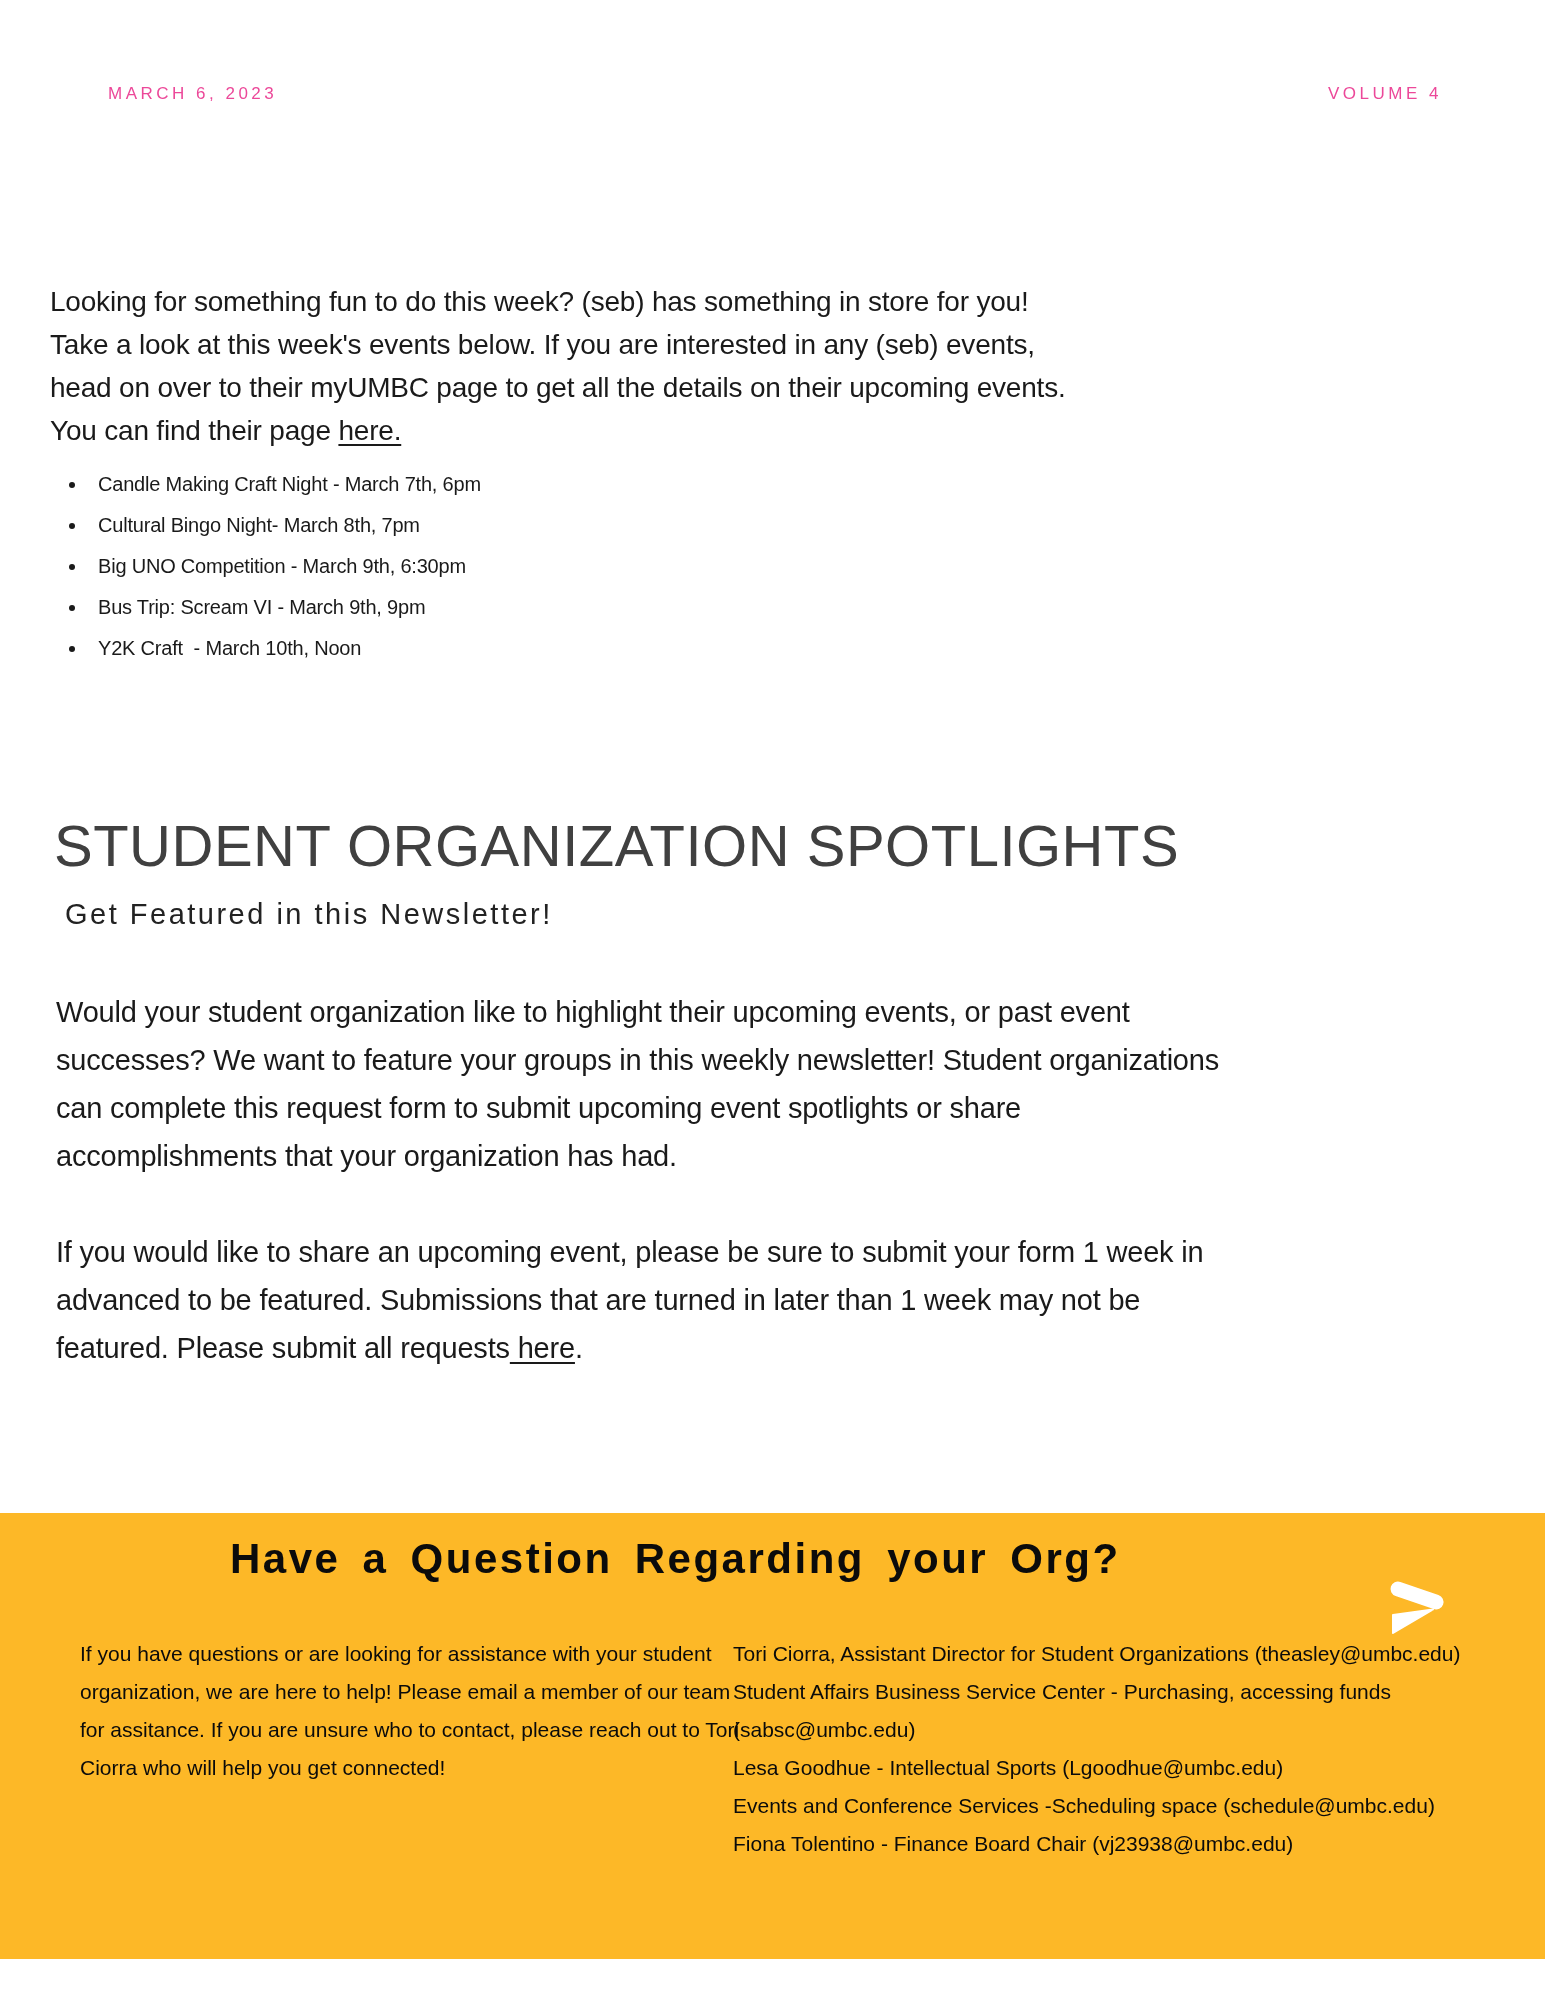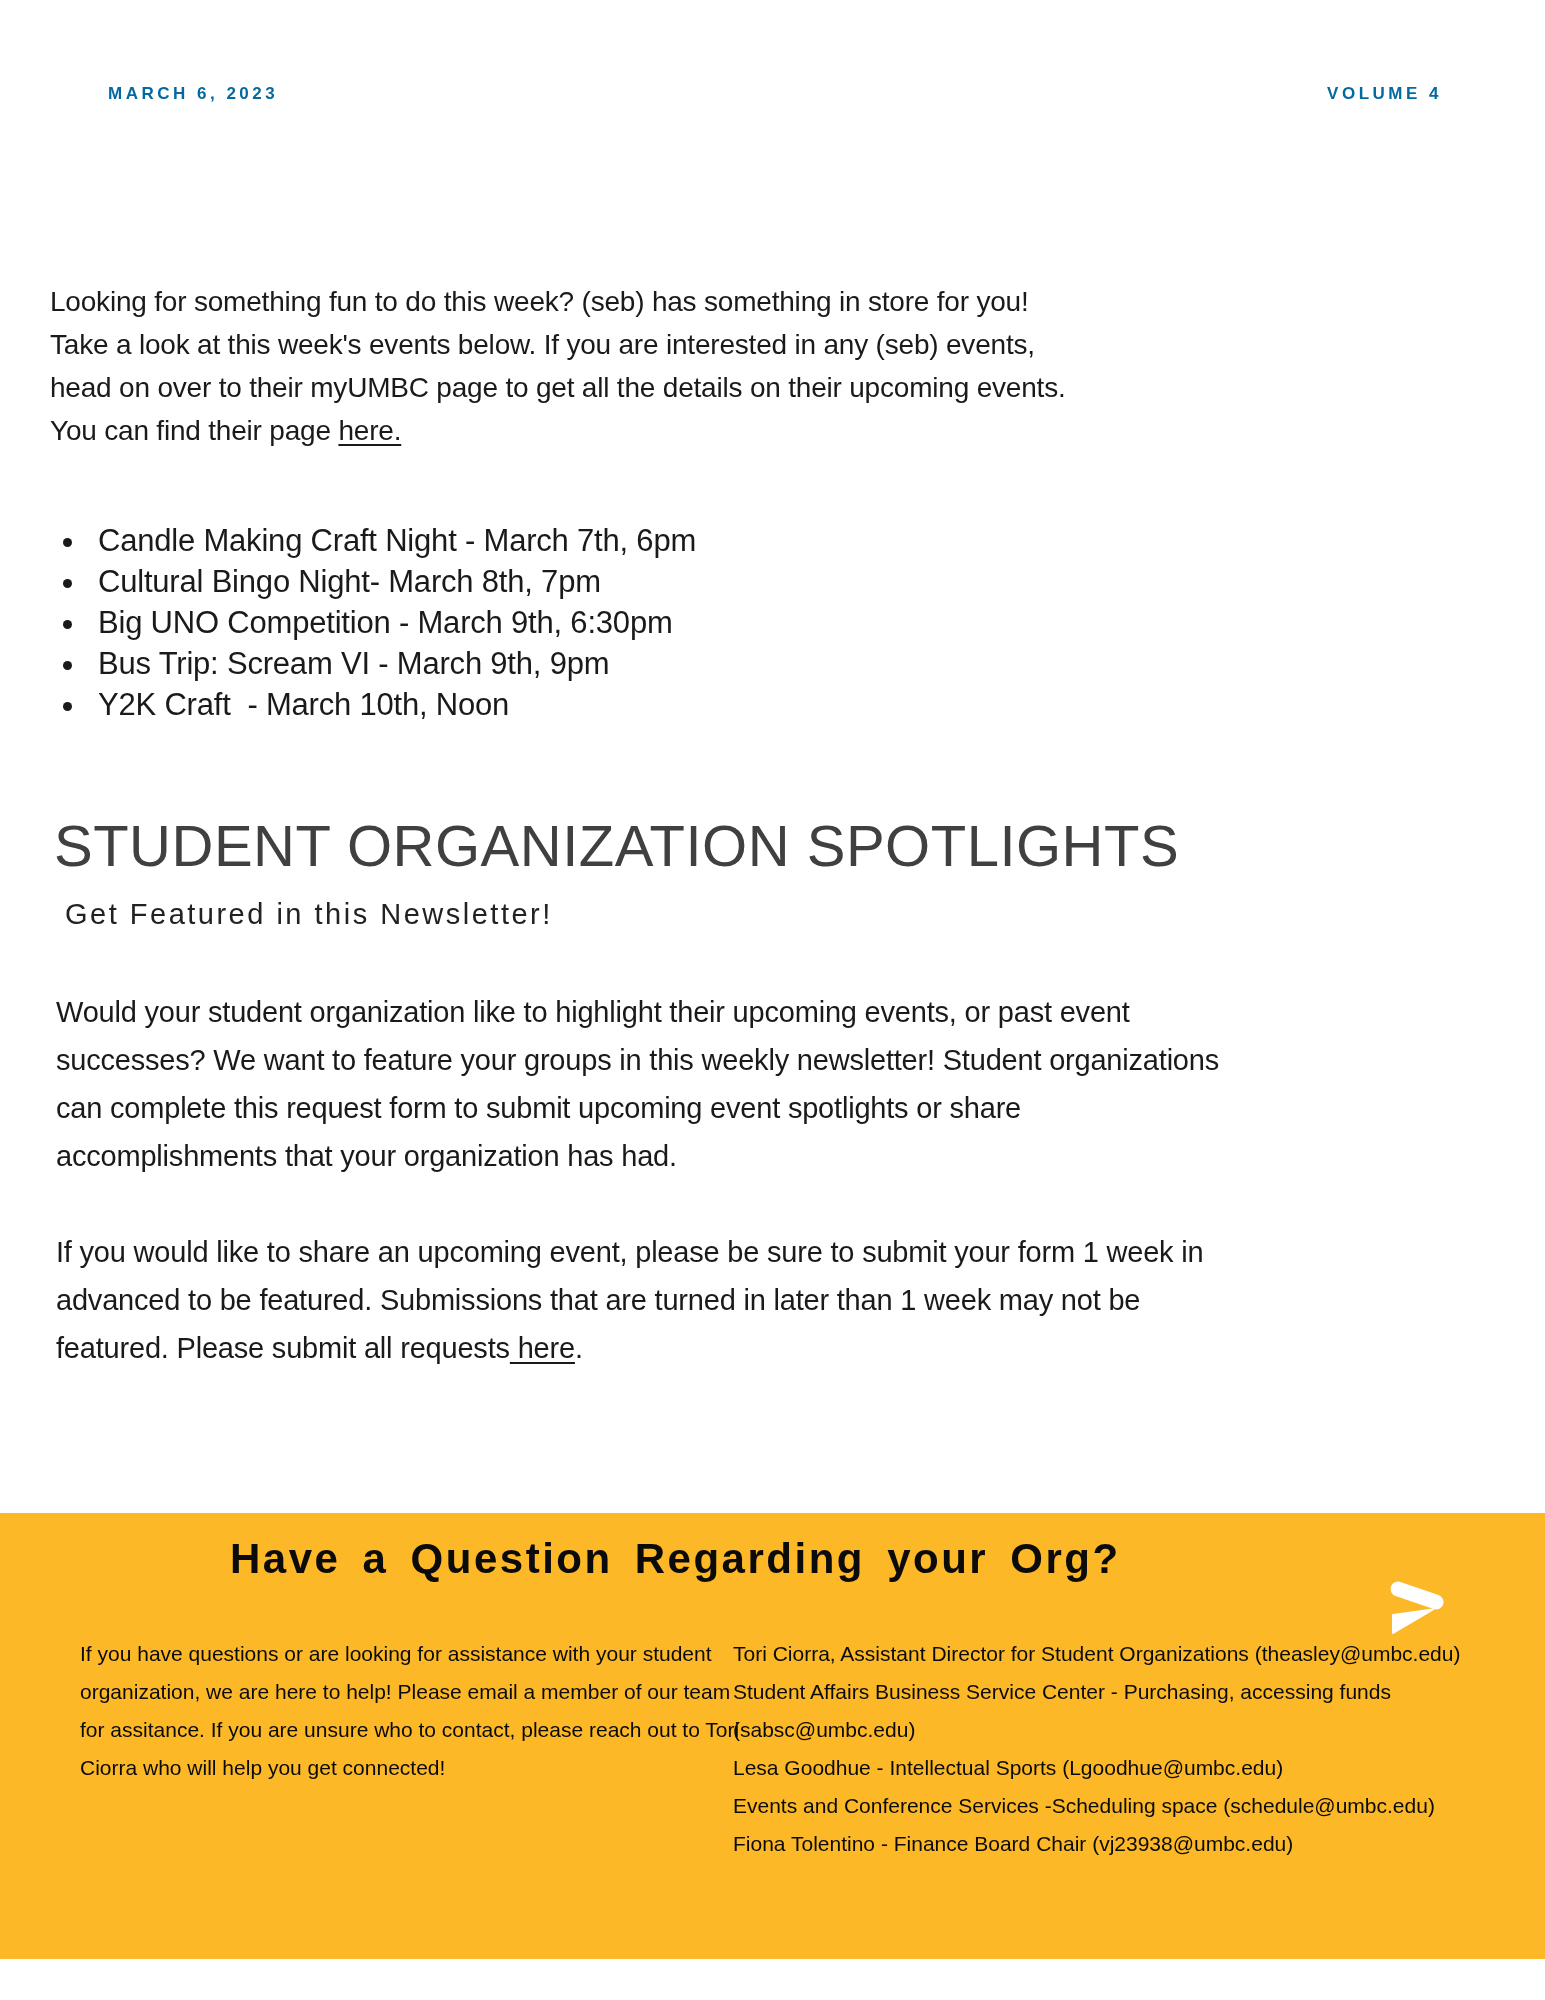--- a/index.html
+++ b/index.html
@@ -13,46 +13,46 @@
     color: #1a1a1a;
     overflow: hidden;
     margin: 0 auto;
   }
   .header-row {
     position: absolute;
     top: 84px; left: 108px; right: 103px;
     display: flex;
     justify-content: space-between;
     font-size: 17px;
-    font-weight: 700;
+    font-weight: 400;
     letter-spacing: 3.5px;
-    color: #0369a1;
+    color: #ec4899;
   }
   .h1-title {
     position: absolute;
     top: 186px; left: 83px;
     font-size: 54px;
     font-weight: bold;
     letter-spacing: -1px;
     color: #0d0d0d;
   }
   .intro {
     position: absolute;
     top: 280px; left: 50px;
     width: 1020px;
     font-size: 28px;
     line-height: 43px;
     letter-spacing: -0.2px;
   }
   .events-list {
     position: absolute;
-    top: 520px; left: 60px;
+    top: 464px; left: 60px;
     list-style: disc outside;
     padding-left: 28px;
-    font-size: 31px;
+    font-size: 20px;
     line-height: 41px;
     letter-spacing: -0.2px;
   }
   .events-list li { padding-left: 10px; }
   .events-list li span { white-space: pre-wrap; }
   .h2-title {
     position: absolute;
     top: 812px; left: 54px;
     font-size: 58px;
     font-weight: normal;

